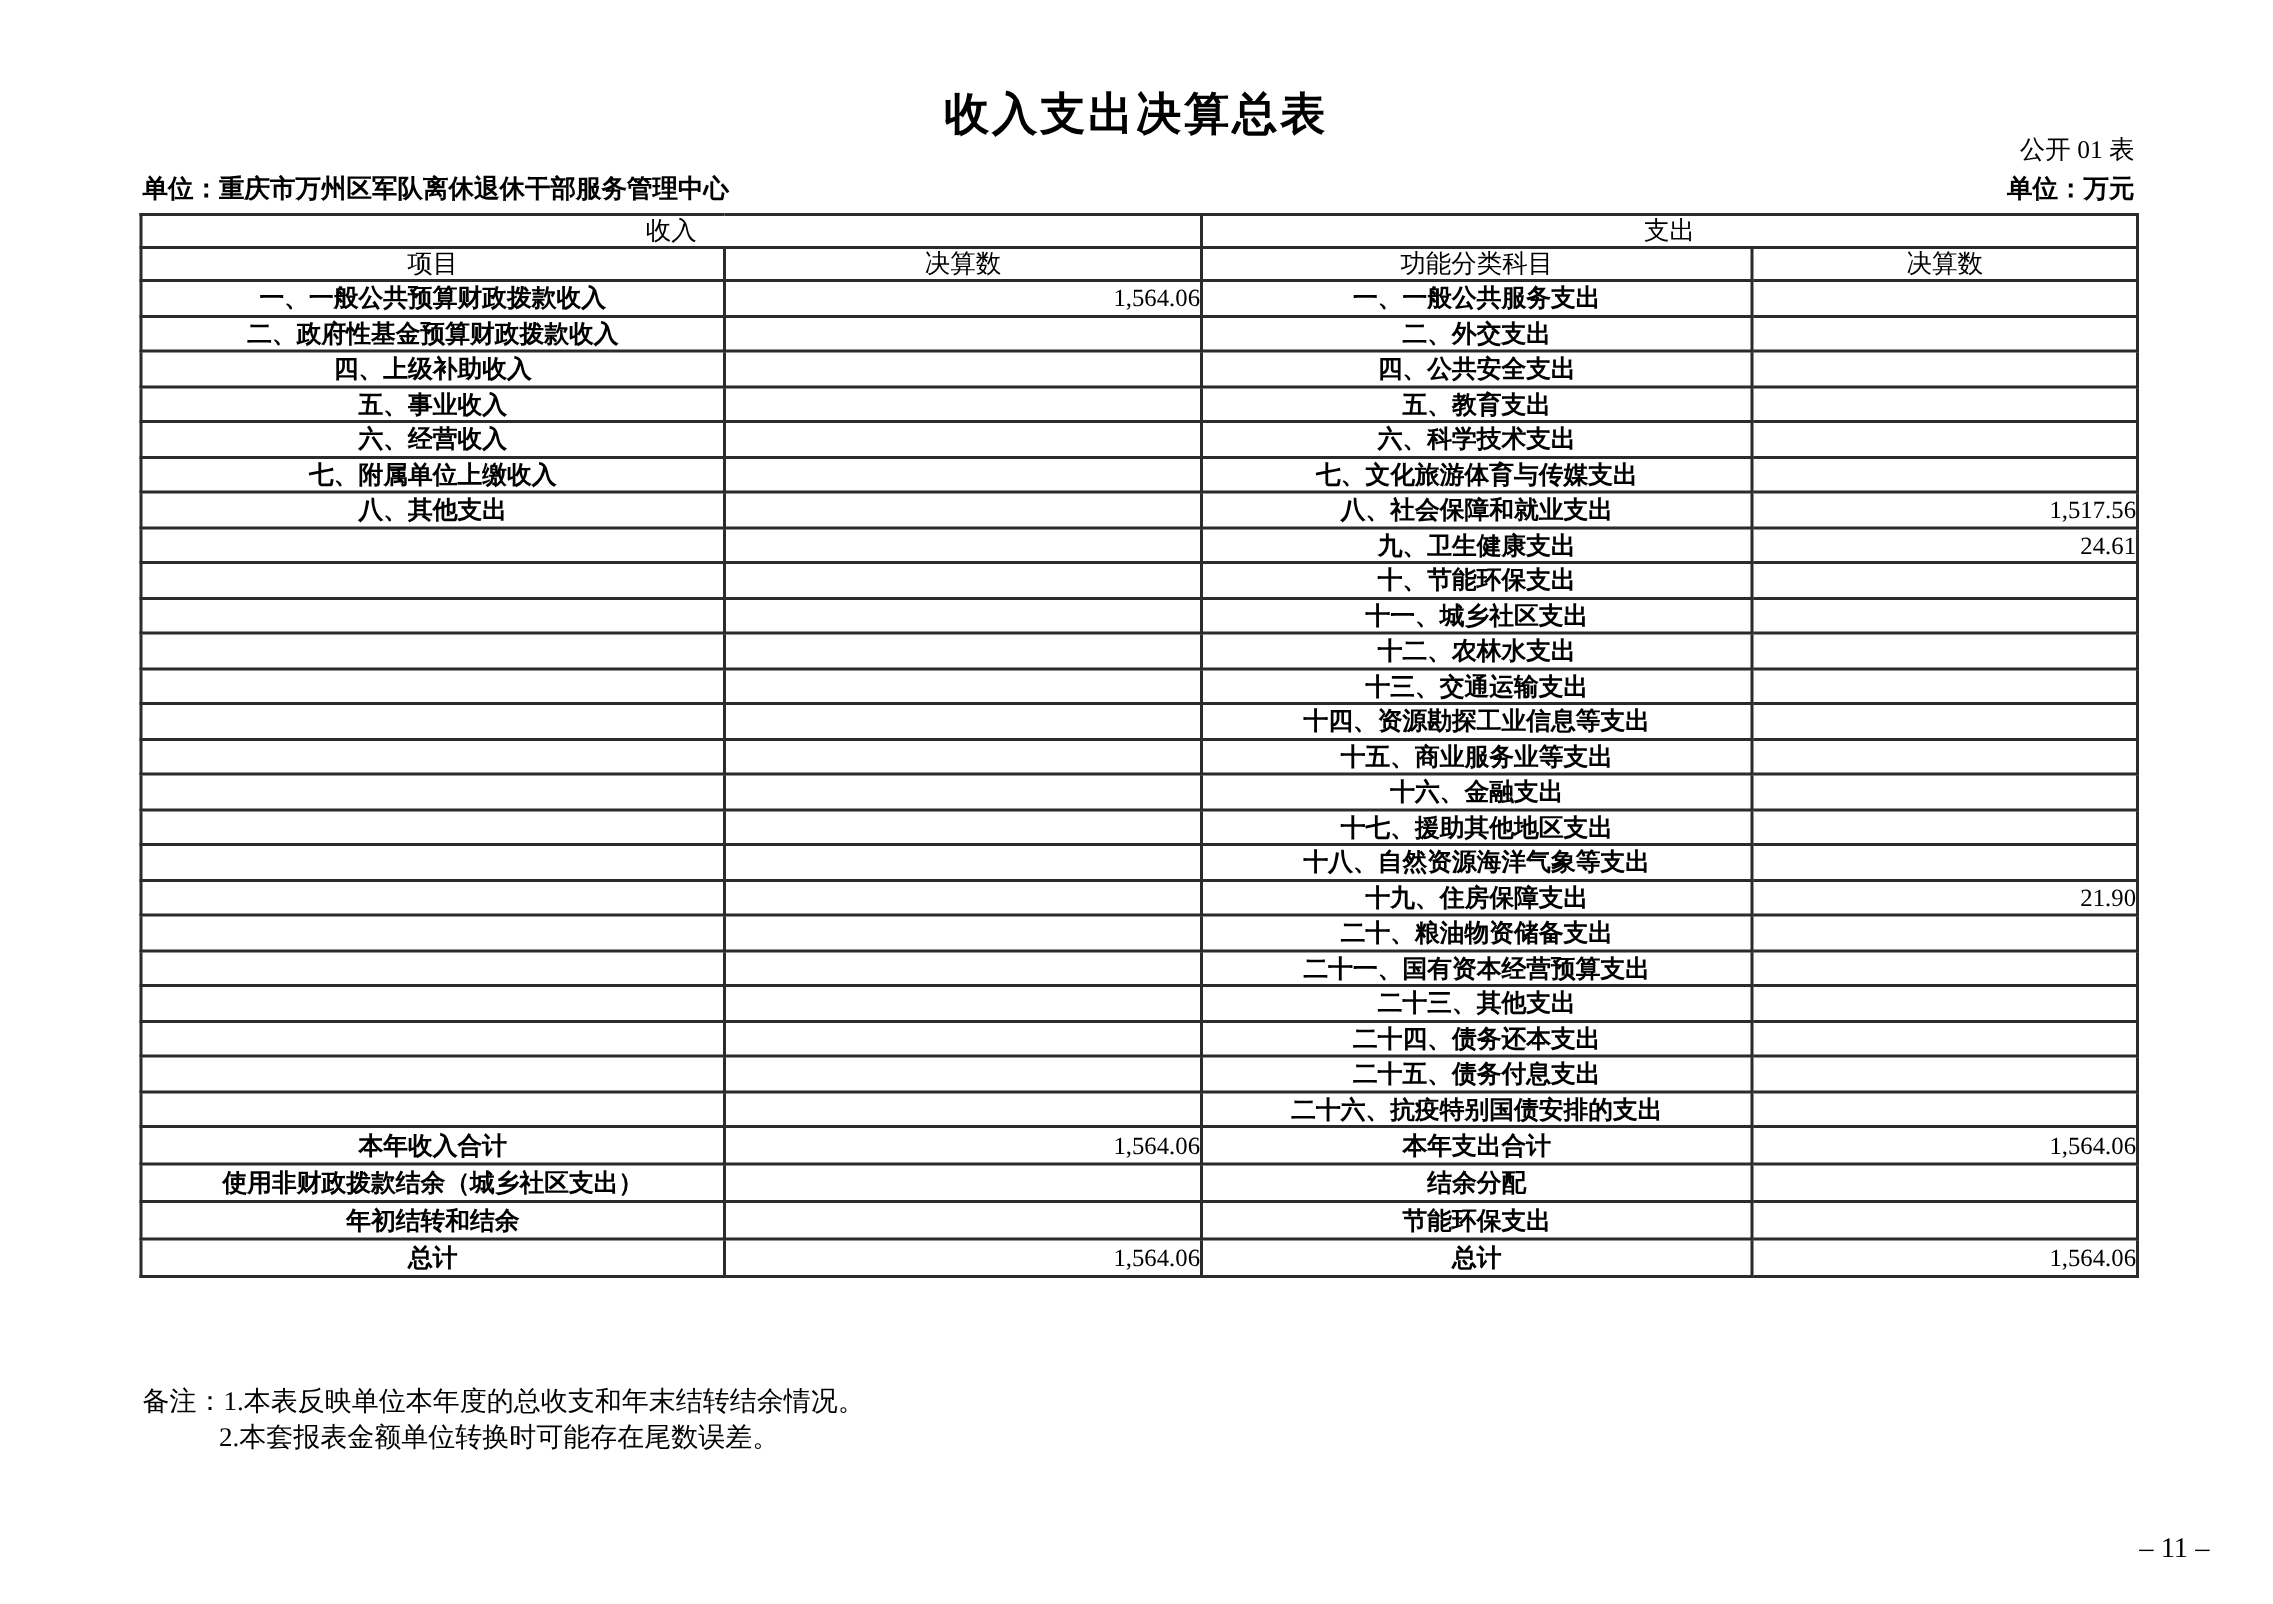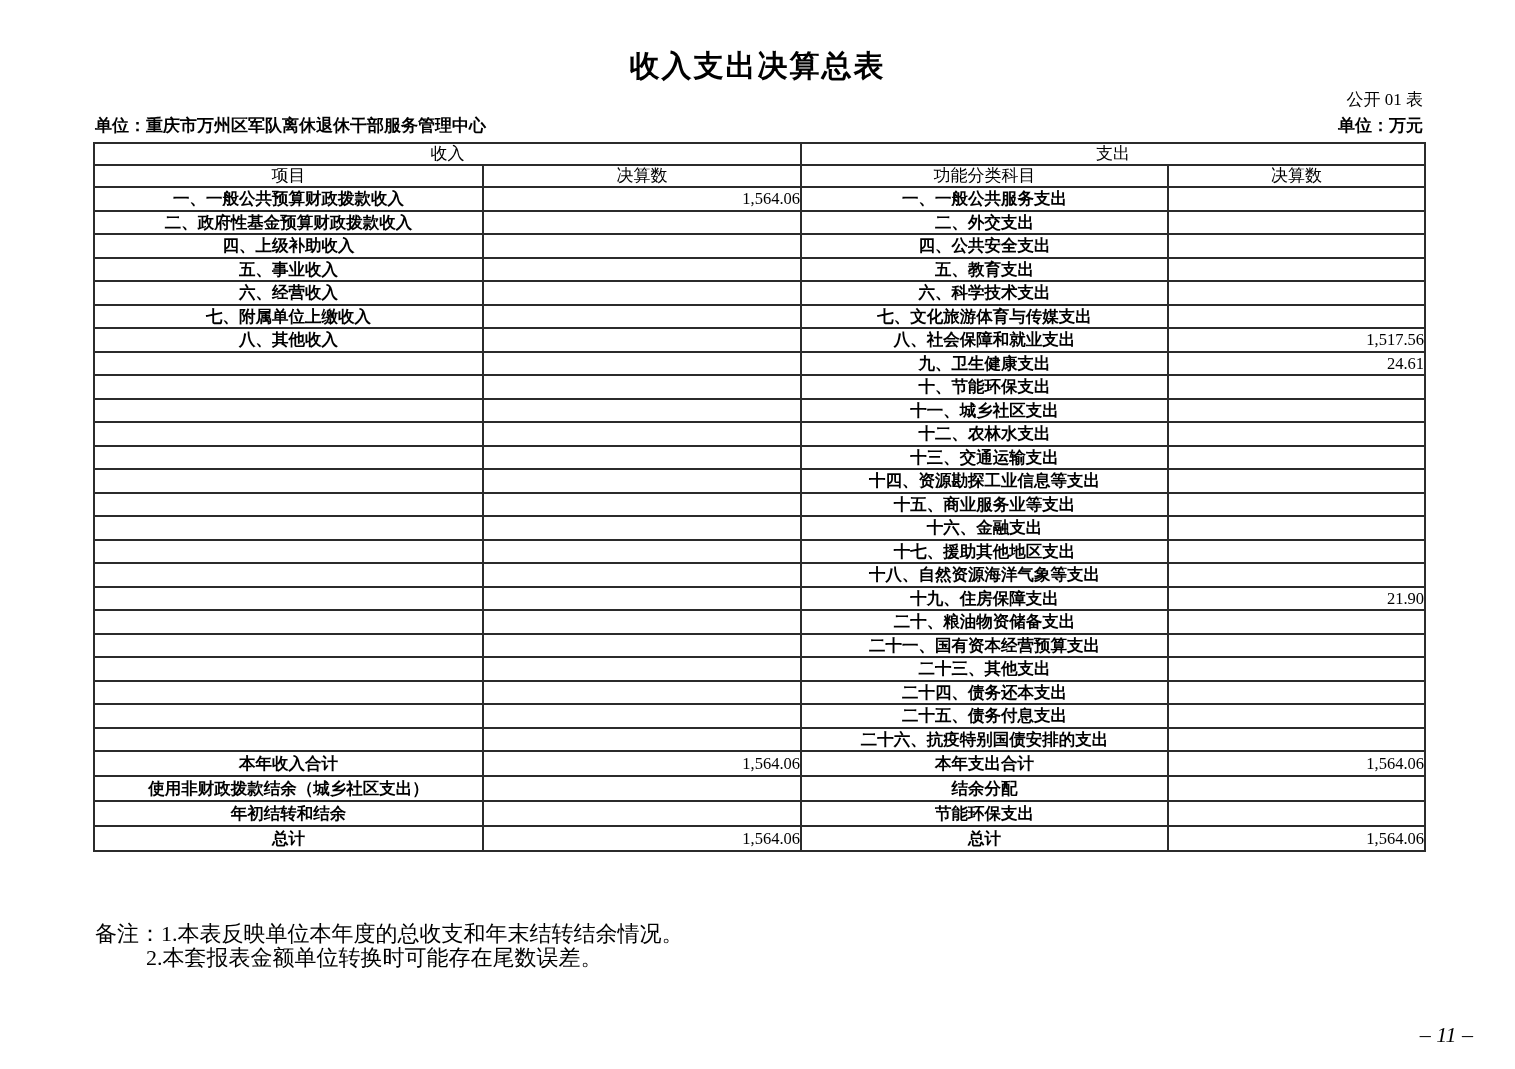--- a/index.html
+++ b/index.html
@@ -6,21 +6,21 @@
   html, body { margin: 0; padding: 0; }
   body {
     width: 1515px; height: 1069px;
     background: #ffffff;
     color: #000000;
     font-family: "Liberation Serif", "DejaVu Serif", serif;
     position: relative;
     overflow: hidden;
   }
   .title {
-    position: absolute; top: 46px; left: 0; width: 100%;
+    position: absolute; top: 56px; left: 0; width: 100%;
     text-align: center;
     font-size: 30px; font-weight: bold; letter-spacing: 2px;
   }
   .form-label {
     position: absolute; top: 88px; right: 92px;
     font-size: 17px;
   }
   .unit-row {
     position: absolute; top: 114px; left: 95px; right: 92px;
     display: flex; justify-content: space-between;
@@ -53,27 +53,26 @@
   }
   table.budget tbody tr.footer td {
     height: 23px;
     line-height: 23px;
   }
   td.label { text-align: center; font-weight: bold; padding: 0 3px; }
   td.label.center { text-align: center; }
   td.value { text-align: right; font-weight: normal; padding: 0 5px; font-family: Liberation Serif, serif; }
   .notes {
     position: absolute; top: 922px; left: 95px;
-    font-size: 22px; line-height: 24px;
+    font-size: 18px; line-height: 24px;
   }
   .notes .note-line2 { padding-left: 51px; }
   .page-number {
     position: absolute; top: 1022px; right: 42px;
-    font-size: 22px;
-    font-style: italic;
+    font-size: 19px;
   }
 </style>
 </head>
 <body>
 
 <div class="title">收入支出决算总表</div>
 <div class="form-label">公开 01 表</div>
 <div class="unit-row">
   <span>单位：重庆市万州区军队离休退休干部服务管理中心</span>
   <span>单位：万元</span>
@@ -129,21 +128,21 @@
         <td class="label">六、科学技术支出</td>
         <td class="value"></td>
       </tr>
       <tr>
         <td class="label">七、附属单位上缴收入</td>
         <td class="value"></td>
         <td class="label">七、文化旅游体育与传媒支出</td>
         <td class="value"></td>
       </tr>
       <tr>
-        <td class="label">八、其他收入</td>
+        <td class="label">八、其他支出</td>
         <td class="value"></td>
         <td class="label">八、社会保障和就业支出</td>
         <td class="value">1,517.56</td>
       </tr>
       <tr>
         <td class="label"></td>
         <td class="value"></td>
         <td class="label">九、卫生健康支出</td>
         <td class="value">24.61</td>
       </tr>

